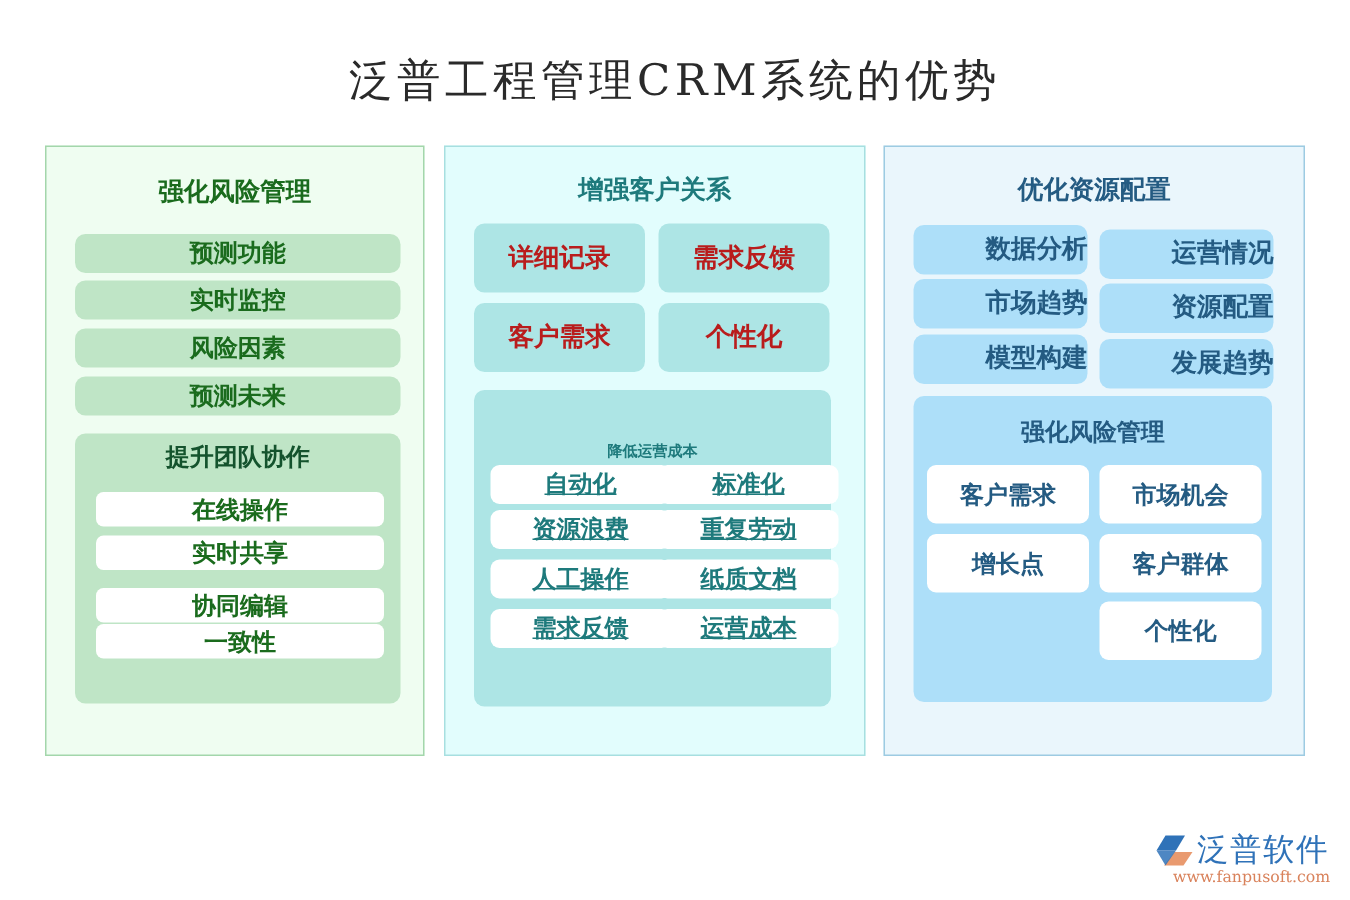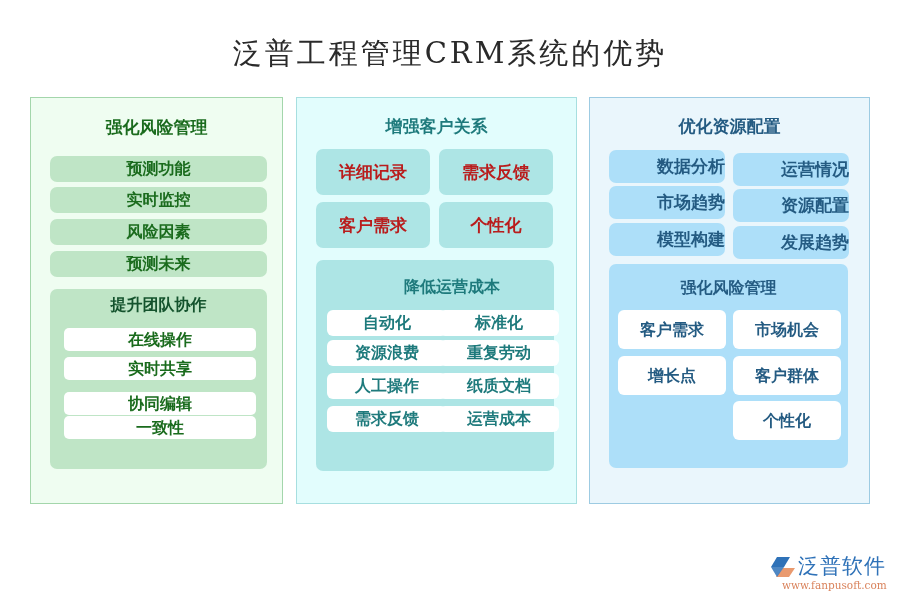--- a/index.html
+++ b/index.html
@@ -25,22 +25,22 @@
 
   
   .g1 { left: 19px; width: 217px; height: 26px; background: #bfe5c6; color: #1a6b1d; font-size: 16px; line-height: 26px; }
   .sub1 { left: 19px; top: 191px; width: 217px; height: 180px; background: #bfe5c6; border-radius: 7px; position: absolute; }
   .sub1 .stitle { position: absolute; top: 6px; width: 100%; text-align: center; color: #14532d; font-size: 16px; font-weight: bold; }
   .w1 { left: 14px; width: 192px; height: 23px; background: #ffffff; color: #1a6b1d; font-size: 16px; line-height: 23px; border-radius: 5px; }
 
   
   .t2 { width: 114px; height: 46px; background: #ade5e5; color: #b91c1c; font-size: 17px; line-height: 46px; }
   .sub2 { position: absolute; left: 19px; top: 162px; width: 238px; height: 211px; background: #ade5e5; border-radius: 7px; }
-  .sub2 .stitle { position: absolute; top: 17px; width: 100%; text-align: center; color: #1e7a7c; font-size: 16px; font-weight: bold; margin-left: 17px; }
-  .w2 { width: 120px; height: 26px; background: #ffffff; color: #1e7a7c; font-size: 16px; line-height: 26px; border-radius: 6px; }
+  .sub2 .stitle { position: absolute; top: 34px; width: 100%; text-align: center; color: #1e7a7c; font-size: 10px; font-weight: bold; }
+  .w2 { width: 120px; height: 26px; background: #ffffff; color: #1e7a7c; font-size: 16px; line-height: 26px; border-radius: 6px; text-decoration: underline; }
 
   
   .t3 { width: 116px; height: 33px; background: #addff9; color: #245b82; font-size: 17px; line-height: 33px; text-align: right; }
   .sub3 { position: absolute; left: 19px; top: 166px; width: 239px; height: 204px; background: #addff9; border-radius: 7px; }
   .sub3 .stitle { position: absolute; top: 14px; width: 100%; text-align: center; color: #245b82; font-size: 16px; font-weight: bold; }
   .w3 { width: 108px; height: 39px; background: #ffffff; color: #245b82; font-size: 16px; line-height: 39px; border-radius: 6px; }
 
   .logo { position: absolute; left: 770px; top: 552px; width: 125px; height: 45px; }
   .logo-mark { position: absolute; left: 0; top: 4px; width: 26px; height: 22px; }
   .logo-text { position: absolute; left: 28px; top: 0; font-family: "DejaVu Sans", sans-serif; font-size: 21px; color: #2f72b8; letter-spacing: 1px; }

